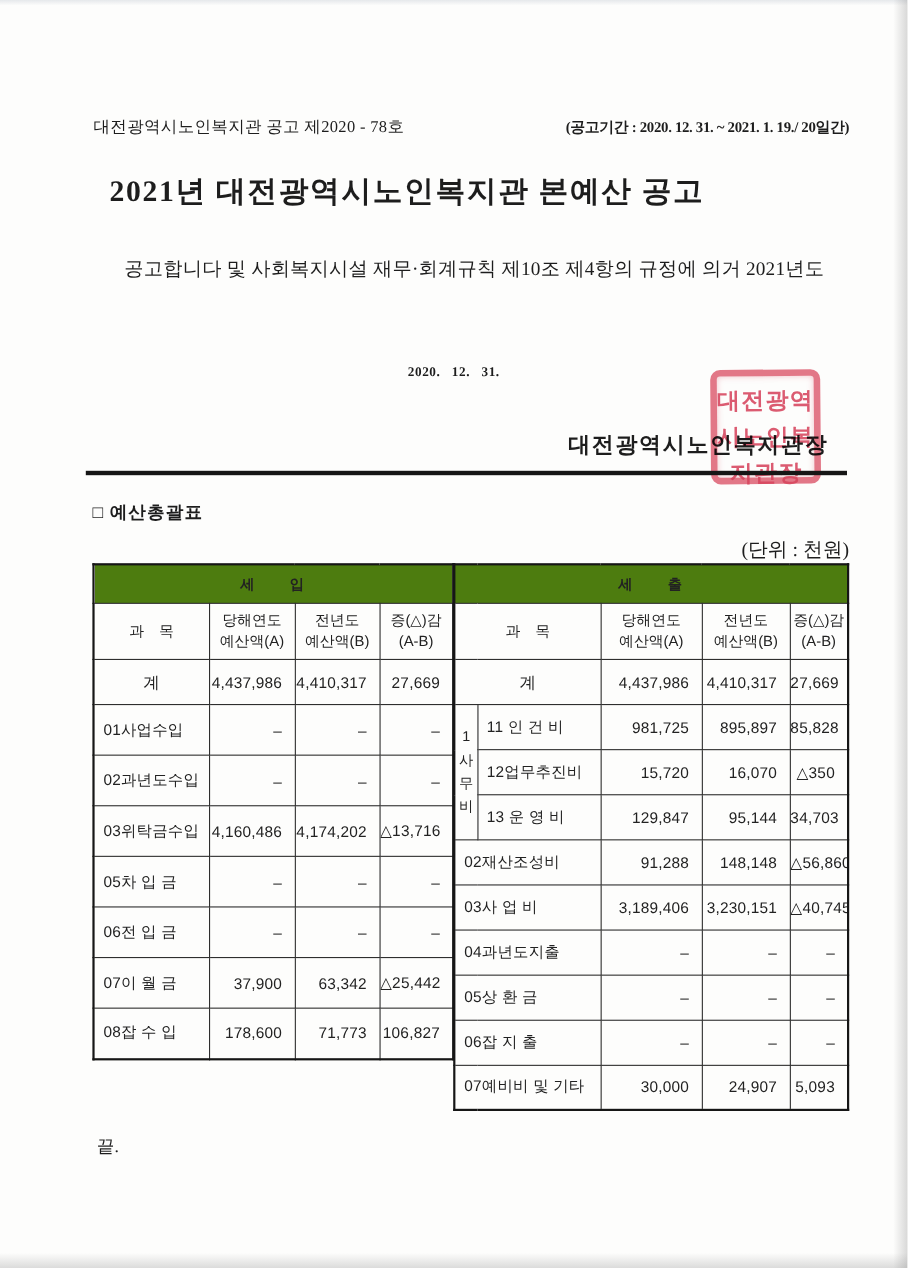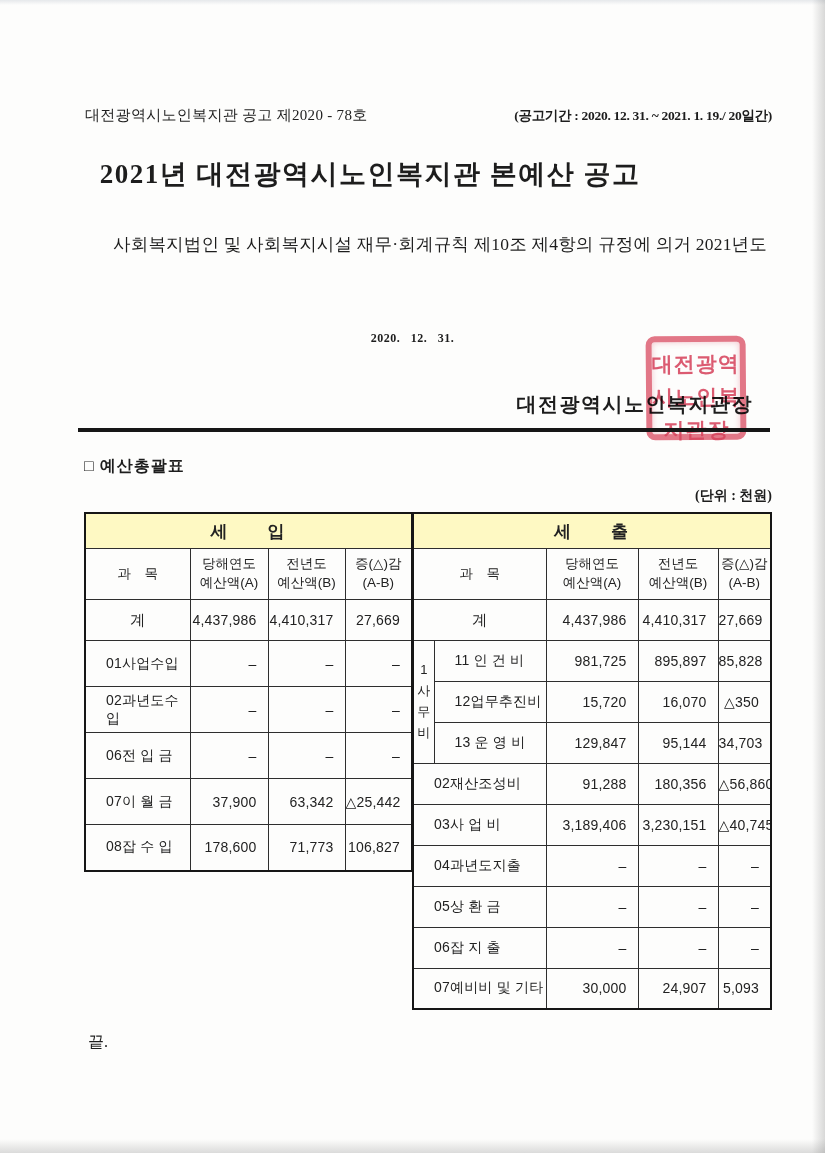--- a/index.html
+++ b/index.html
@@ -42,38 +42,38 @@
     border:6px solid rgba(221,86,108,0.80);border-radius:9px;
     display:flex;flex-direction:column;justify-content:space-evenly;align-items:center;
     color:rgba(216,70,95,0.88);font-weight:700;font-size:21px;line-height:1;
     mix-blend-mode:multiply;transform:rotate(-0.5deg);
     box-shadow:inset 0 0 6px rgba(221,86,108,0.35);}
   .stamp-line{letter-spacing:1px;white-space:nowrap;margin-top:12px;}
 
   .rule{position:absolute;top:428px;left:78px;width:692px;height:4px;background:#161616;}
 
   .section{position:absolute;top:456px;left:84px;font-size:16px;font-weight:700;letter-spacing:1px;}
-  .unit-note{position:absolute;top:487px;right:53px;font-size:14px;font-weight:700;}
+  .unit-note{position:absolute;top:487px;right:53px;font-size:18px;font-weight:400;}
 
   .tables{position:absolute;top:512px;left:84px;display:flex;align-items:flex-start;}
   table{border-collapse:collapse;table-layout:fixed;
     font-family:"Liberation Sans","DejaVu Sans",sans-serif;font-size:14px;color:#222;}
   table.left-t{width:327px;}
   table.right-t{width:358px;margin-left:-1px;}
   td,th{border:1px solid #2e2e2e;padding:0;overflow:hidden;}
   table{border:2px solid #161616;}
-  tr.band th{height:34px;background:#fef9c3;font-size:17px;font-weight:600;
+  tr.band th{height:34px;background:#4d7c0f;font-size:13px;font-weight:600;
     font-family:"Liberation Serif","DejaVu Serif",serif;white-space:pre;letter-spacing:2px;}
   tr.cols th{height:50px;font-weight:400;font-size:13.5px;line-height:1.4;
     white-space:pre-line;text-align:center;}
   tr.total{height:41px;}
   .left-t tr.drow{height:46px;}
   .right-t tr.drow{height:41px;}
   .right-t tr.drow:last-child{height:40px;}
-  td.lbl{text-align:left;padding-left:20px;font-size:14px;letter-spacing:0.2px;}
+  td.lbl{text-align:left;padding-left:8px;font-size:14px;letter-spacing:0.2px;}
   td.center{text-align:center;padding-left:0;font-size:15px;}
   td.num{text-align:right;padding-right:11px;font-size:14px;letter-spacing:0.2px;}
   td.gcol{width:21px;text-align:center;font-size:13px;line-height:1.6;
     white-space:pre-line;vertical-align:middle;padding:2px 0;}
 
   .closing{position:absolute;top:1032px;left:88px;font-size:16px;}
 </style>
 </head>
 <body>
 
@@ -84,21 +84,21 @@
   <div class="edge-bottom"></div>
 
   <div class="hdr">
     <span class="doc-no">대전광역시노인복지관 공고 제2020 - 78호</span>
     <span class="period">(공고기간 : 2020. 12. 31. ~ 2021. 1. 19./ 20일간)</span>
   </div>
 
   <h1 class="title">2021년 대전광역시노인복지관 본예산 공고</h1>
 
   <div class="body-par">
-    <div class="body-line indent">사회복지법인 및 사회복지시설 재무·회계규칙 제10조 제4항의 규정에 의거 2021년도</div>
+    <div class="body-line indent">공고합니다 및 사회복지시설 재무·회계규칙 제10조 제4항의 규정에 의거 2021년도</div>
   </div>
 
   <div class="date">2020.   12.   31.</div>
 
   <div class="signer">대전광역시노인복지관장</div>
 
   <div class="stamp">
     <span class="stamp-line">대전광역</span>
     <span class="stamp-line">시노인복</span>
     <span class="stamp-line">지관장</span>
@@ -138,20 +138,32 @@
         <td class="num">27,669</td>
       </tr>
       <tr class="drow">
         <td class="lbl">01사업수입</td>
         <td class="num">–</td>
         <td class="num">–</td>
         <td class="num">–</td>
       </tr>
       <tr class="drow">
         <td class="lbl">02과년도수입</td>
+        <td class="num">–</td>
+        <td class="num">–</td>
+        <td class="num">–</td>
+      </tr>
+      <tr class="drow">
+        <td class="lbl">03위탁금수입</td>
+        <td class="num">4,160,486</td>
+        <td class="num">4,174,202</td>
+        <td class="num">△13,716</td>
+      </tr>
+      <tr class="drow">
+        <td class="lbl">05차 입 금</td>
         <td class="num">–</td>
         <td class="num">–</td>
         <td class="num">–</td>
       </tr>
       <tr class="drow">
         <td class="lbl">06전 입 금</td>
         <td class="num">–</td>
         <td class="num">–</td>
         <td class="num">–</td>
       </tr>
@@ -215,21 +227,21 @@
       </tr>
       <tr class="drow">
         <td class="lbl">13 운 영 비</td>
         <td class="num">129,847</td>
         <td class="num">95,144</td>
         <td class="num">34,703</td>
       </tr>
       <tr class="drow">
         <td colspan="2" class="lbl">02재산조성비</td>
         <td class="num">91,288</td>
-        <td class="num">180,356</td>
+        <td class="num">148,148</td>
         <td class="num">△56,860</td>
       </tr>
       <tr class="drow">
         <td colspan="2" class="lbl">03사 업 비</td>
         <td class="num">3,189,406</td>
         <td class="num">3,230,151</td>
         <td class="num">△40,745</td>
       </tr>
       <tr class="drow">
         <td colspan="2" class="lbl">04과년도지출</td>

